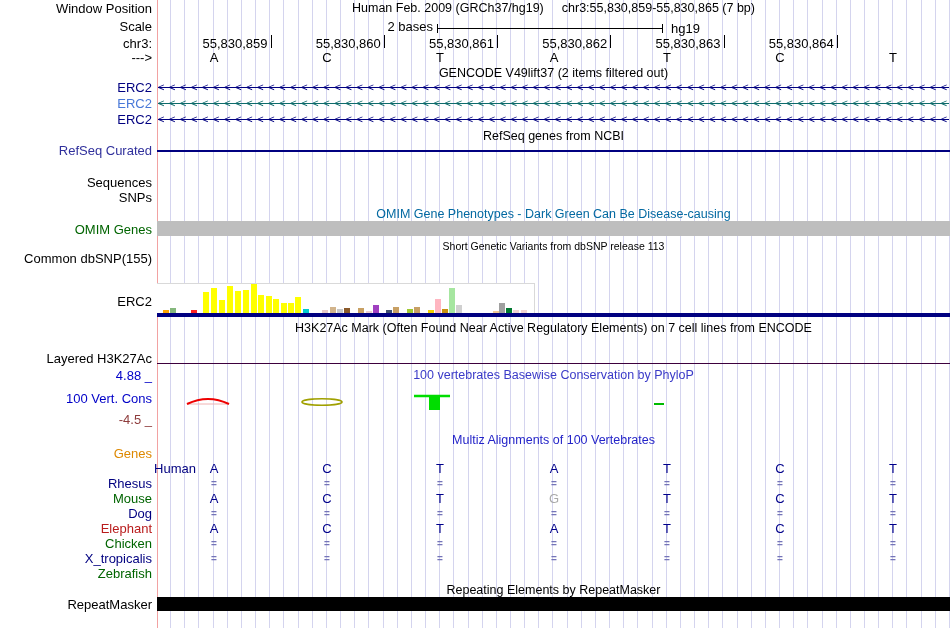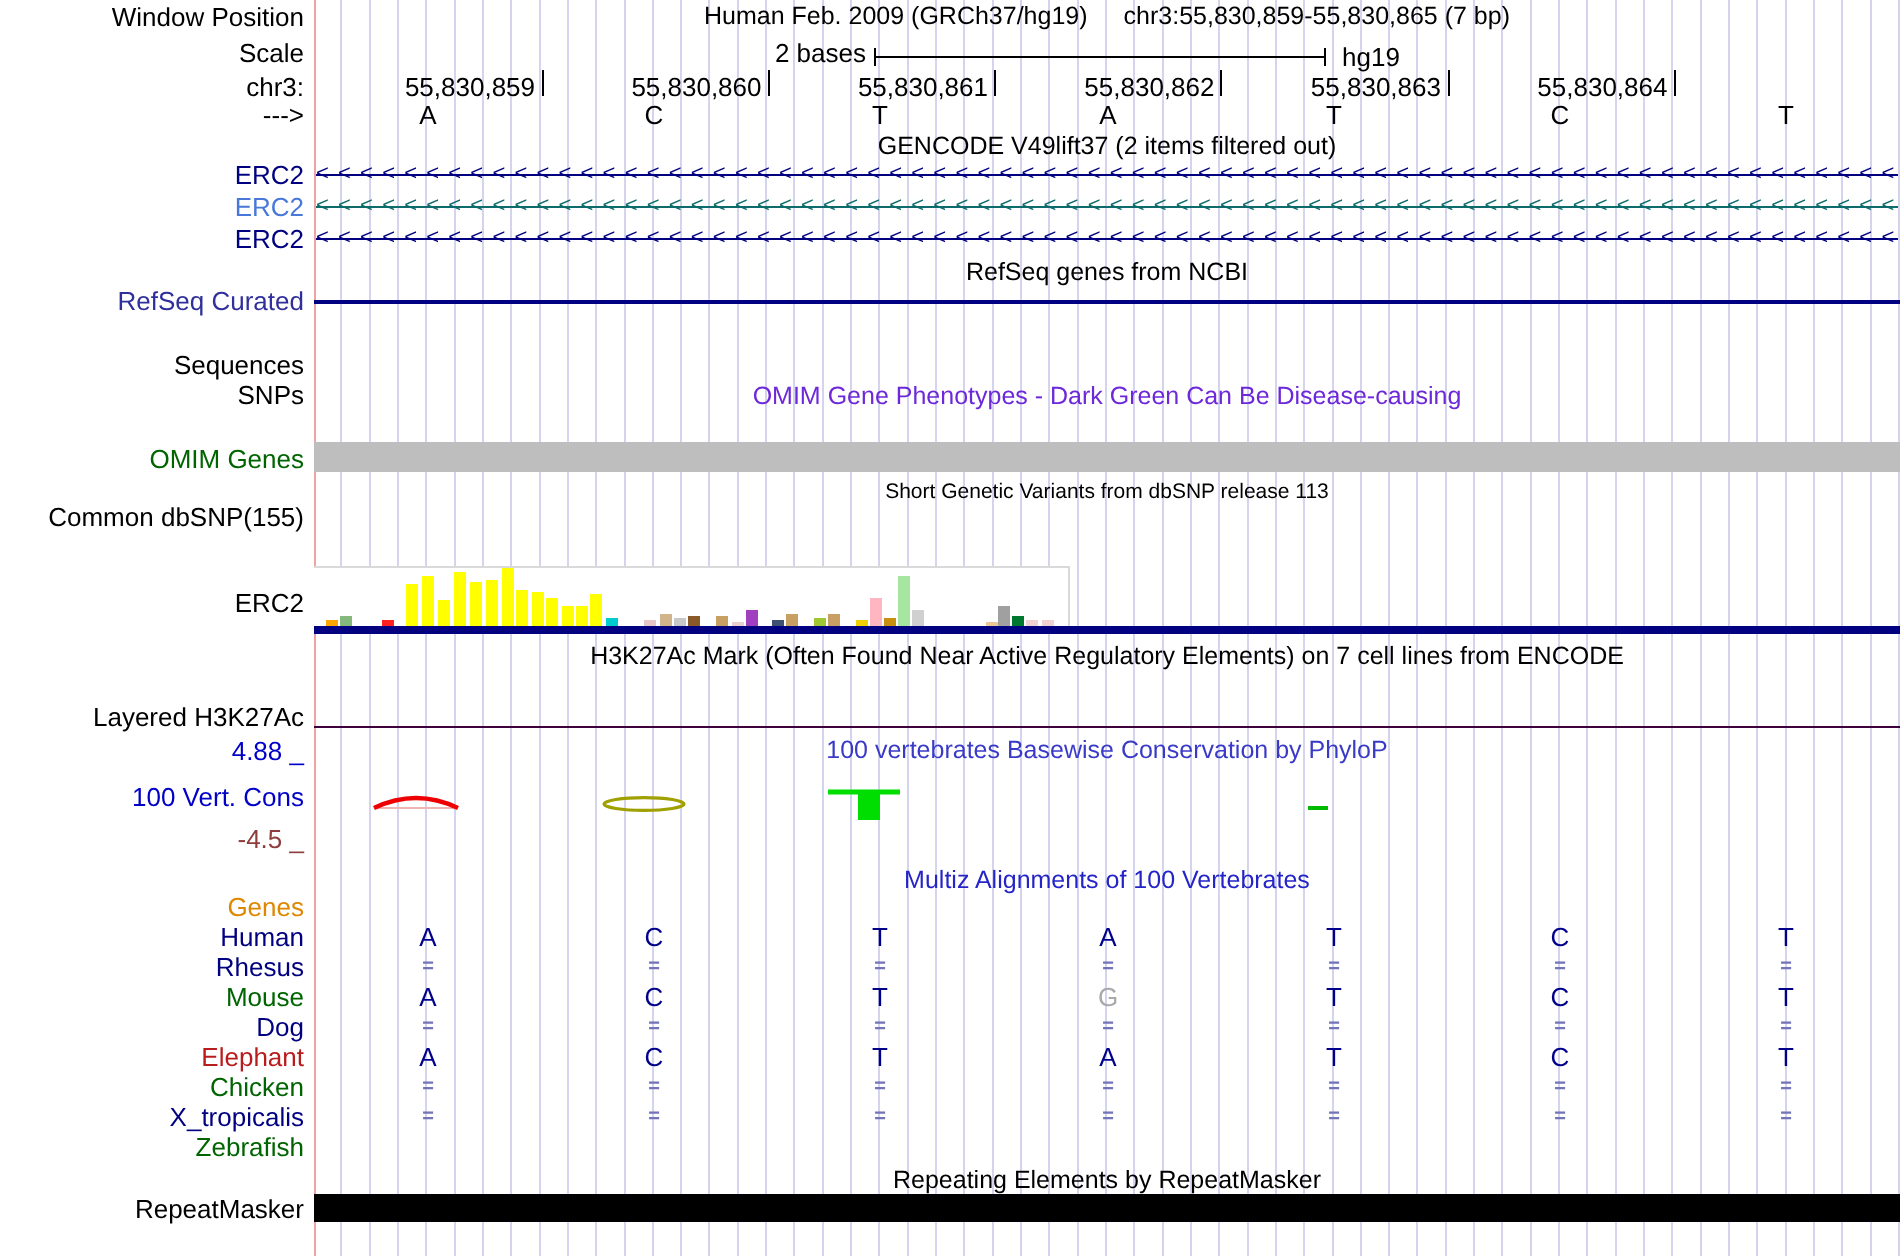--- a/index.html
+++ b/index.html
@@ -84,21 +84,21 @@
       <div class="arrows" style="top: 113px; color: rgb(0, 0, 128);">&lt;&lt;&lt;&lt;&lt;&lt;&lt;&lt;&lt;&lt;&lt;&lt;&lt;&lt;&lt;&lt;&lt;&lt;&lt;&lt;&lt;&lt;&lt;&lt;&lt;&lt;&lt;&lt;&lt;&lt;&lt;&lt;&lt;&lt;&lt;&lt;&lt;&lt;&lt;&lt;&lt;&lt;&lt;&lt;&lt;&lt;&lt;&lt;&lt;&lt;&lt;&lt;&lt;&lt;&lt;&lt;&lt;&lt;&lt;&lt;&lt;&lt;&lt;&lt;&lt;&lt;&lt;&lt;&lt;&lt;&lt;&lt;</div>
     </div>
 
   <div class="ct" style="top:130px">RefSeq genes from NCBI</div>
   <div class="lbl" style="top:144px;color:#30309c">RefSeq Curated</div>
   <div class="hline" style="left:157px;top:150px;width:793px;height:2px;background:#000080"></div>
 
   <div class="lbl" style="top:176px">Sequences</div>
   <div class="lbl" style="top:191px">SNPs</div>
 
-  <div class="ct" style="top:192px;color:#6d28d9">OMIM Gene Phenotypes - Dark Green Can Be Disease-causing</div>
+  <div class="ct" style="top:208px;color:#0369a1">OMIM Gene Phenotypes - Dark Green Can Be Disease-causing</div>
   <div class="lbl" style="top:223px;color:#006400">OMIM Genes</div>
   <div class="hline" style="left:157px;top:221px;width:793px;height:15px;background:#bebebe"></div>
 
   <div class="ct small" style="top:240px">Short Genetic Variants from dbSNP release 113</div>
   <div class="lbl" style="top:252px">Common dbSNP(155)</div>
 
   <div class="lbl" style="top:295px">ERC2</div>
   <div class="gtexbox"></div>
   <div id="gtex-bars">
       <div class="gbar" style="left: 163px; top: 310px; height: 3px; background: rgb(255, 165, 0);"></div>
@@ -155,21 +155,21 @@
       <ellipse cx="322" cy="17" rx="20" ry="3.2" fill="none" stroke="#a0a000" stroke-width="1.6"></ellipse>
       <line x1="414" y1="11" x2="450" y2="11" stroke="#00dd00" stroke-width="2.5"></line>
       <rect x="429" y="11" width="11" height="14" fill="#00dd00"></rect>
       <line x1="654" y1="19" x2="664" y2="19" stroke="#00bb00" stroke-width="2"></line>
     </svg>
   <div class="lbl" style="top:413px;color:#8e3c3c">-4.5 _</div>
 
   <div class="ct" style="top:434px;color:#2424c8">Multiz Alignments of 100 Vertebrates</div>
   <div id="multiz-rows">
       <div class="lbl" style="top: 447px; color: rgb(221, 136, 0);">Genes</div>
-      <div class="lbl" style="top: 462px; color: rgb(0, 0, 128);">Human</div>
+      <div class="lbl" style="top: 462px; color: rgb(0, 0, 128); padding-left: 44px;">Human</div>
       <div class="mz" style="left: 214px; top: 462px; color: rgb(0, 0, 139);">A</div>
       <div class="mz" style="left: 327px; top: 462px; color: rgb(0, 0, 139);">C</div>
       <div class="mz" style="left: 440px; top: 462px; color: rgb(0, 0, 139);">T</div>
       <div class="mz" style="left: 554px; top: 462px; color: rgb(0, 0, 139);">A</div>
       <div class="mz" style="left: 667px; top: 462px; color: rgb(0, 0, 139);">T</div>
       <div class="mz" style="left: 780px; top: 462px; color: rgb(0, 0, 139);">C</div>
       <div class="mz" style="left: 893px; top: 462px; color: rgb(0, 0, 139);">T</div>
       <div class="lbl" style="top: 477px; color: rgb(0, 0, 128);">Rhesus</div>
       <div class="mz eq" style="left: 214px; top: 477px; color: rgb(116, 116, 184);">=</div>
       <div class="mz eq" style="left: 327px; top: 477px; color: rgb(116, 116, 184);">=</div>

